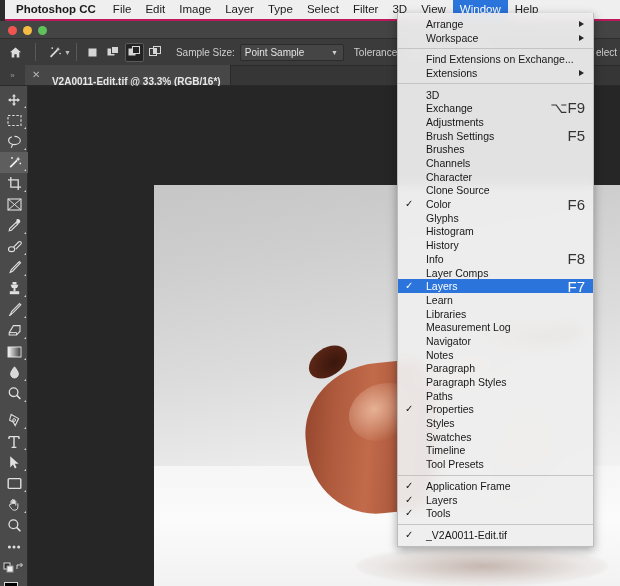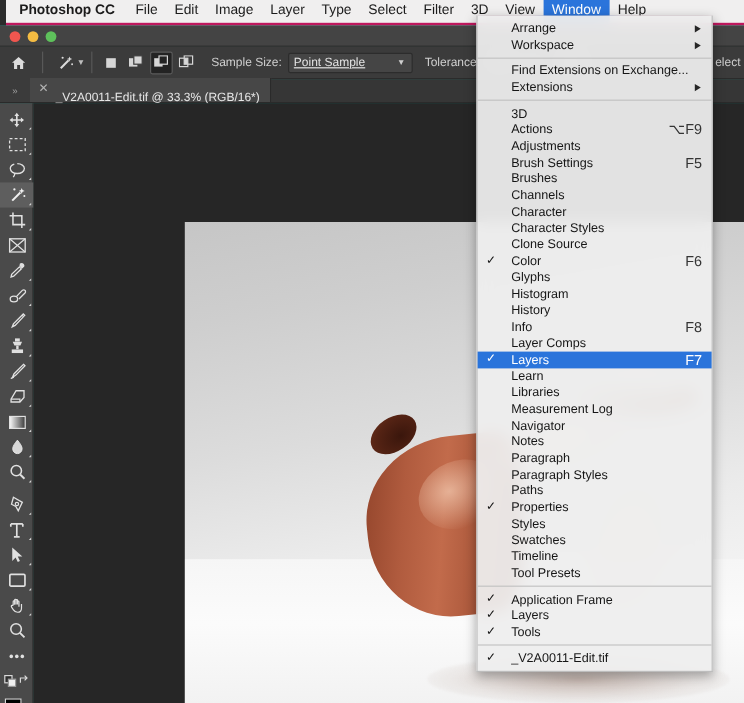--- a/index.html
+++ b/index.html
@@ -65,21 +65,21 @@
     width: 19px; height: 19px; margin: 0 1px;
     display: flex; align-items: center; justify-content: center;
     border-radius: 2px;
   }
   .ob-modebtn.sel { background: #232323; border: 1px solid #5a5a5a; }
   .ob-label { font-size: 10px; color: #cfcfcf; margin-left: 10px; white-space: nowrap; }
   .ob-select {
     margin-left: 5px; width: 104px; height: 17px;
     background: #454545; border: 1px solid #2c2c2c; border-radius: 2px;
     font-size: 10px; color: #e3e3e3;
-    display: flex; align-items: center; padding: 0 4px; position: relative; text-decoration: underline;
+    display: flex; align-items: center; padding: 0 4px; position: relative;
   }
   .ob-select .cv { position: absolute; right: 5px; font-size: 7px; color: #cfcfcf; }
   .ob-input {
     margin-left: 5px; width: 54px; height: 17px;
     background: #454545; border: 1px solid #2c2c2c; border-radius: 2px;
     font-size: 10px; color: #e3e3e3;
     display: flex; align-items: center; padding: 0 4px;
   }
   .ob-check { display: flex; align-items: center; margin-left: 10px; white-space: nowrap; }
   .ob-check .box {
@@ -99,21 +99,21 @@
     width: 25px; height: 20px; background: #3b3b3b;
     display: flex; align-items: center; justify-content: center;
     color: #9a9a9a; font-size: 8px;
   }
   .doctab {
     height: 20px; background: #474747;
     display: flex; align-items: center; padding: 0 9px 0 7px;
     border-right: 1px solid #2a2a2a;
   }
   .doctab .x { font-size: 10px; color: #b5b5b5; margin-right: 6px; line-height: 1; }
-  .doctab .name { font-size: 10px; color: #e8e8e8; font-weight: normal; white-space: nowrap; margin-top: 12px; }
+  .doctab .name { font-size: 10px; color: #e8e8e8; font-weight: bold; white-space: nowrap; margin-top: 12px; }
 
   
   .toolspanel {
     position: absolute; top: 65px; left: 0; width: 28px; height: 500px;
     background: #4a4a4a; border-right: 1px solid #2c2c2c;
     padding-top: 3px;
   }
   .tool {
     width: 28px; height: 21px; position: relative;
     display: flex; align-items: center; justify-content: center;
@@ -225,21 +225,21 @@
     display: flex; align-items: center;
     font-size: 10.5px; color: #161616;
     padding-left: 17px; padding-right: 8px;
     white-space: nowrap;
   }
   .dd-row .chk {
     position: absolute; left: 7px; font-size: 10px; color: #161616; line-height: 1;
   }
   .dd-row .lbl { margin-left: 11px; }
   .dd-row .short {
-    position: absolute; right: 8px; font-size: 12px; color: #343434;
+    position: absolute; right: 8px; font-size: 15px; color: #343434;
   }
   .dd-row .arrow {
     position: absolute; right: 9px;
     width: 0; height: 0;
     border-top: 3.5px solid transparent;
     border-bottom: 3.5px solid transparent;
     border-left: 5px solid #262626;
   }
   .dd-row.hl { background: #2a74db; }
   .dd-row.hl, .dd-row.hl .short, .dd-row.hl .chk { color: #fff; }
@@ -553,41 +553,38 @@
     <div class="dd-row">
       <span class="lbl">Extensions</span>
       <span class="arrow"></span>
     </div>
     <div class="dd-sep"></div>
 
     <div class="dd-row">
       <span class="lbl">3D</span>
     </div>
     <div class="dd-row">
-      <span class="lbl">Actions</span>
+      <span class="lbl">Exchange</span>
       <span class="short">⌥F9</span>
     </div>
     <div class="dd-row">
       <span class="lbl">Adjustments</span>
     </div>
     <div class="dd-row">
       <span class="lbl">Brush Settings</span>
       <span class="short">F5</span>
     </div>
     <div class="dd-row">
       <span class="lbl">Brushes</span>
     </div>
     <div class="dd-row">
       <span class="lbl">Channels</span>
     </div>
     <div class="dd-row">
       <span class="lbl">Character</span>
-    </div>
-    <div class="dd-row">
-      <span class="lbl">Character Styles</span>
     </div>
     <div class="dd-row">
       <span class="lbl">Clone Source</span>
     </div>
     <div class="dd-row">
       <span class="chk">✓</span>
       <span class="lbl">Color</span>
       <span class="short">F6</span>
     </div>
     <div class="dd-row">

